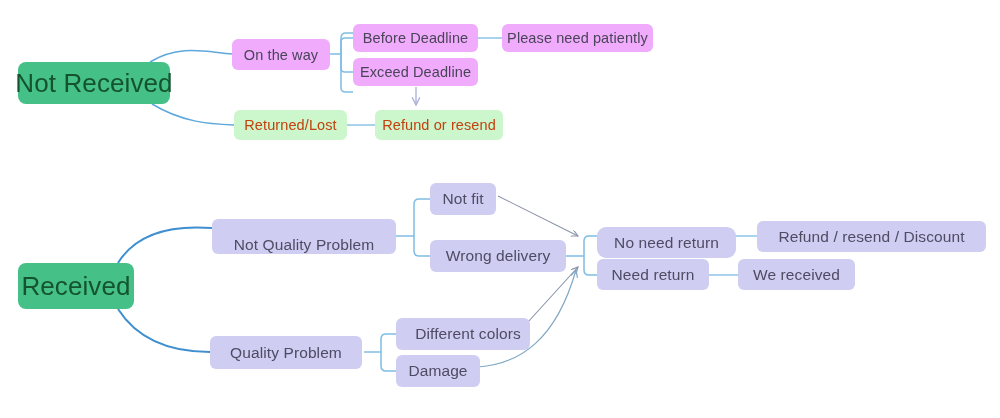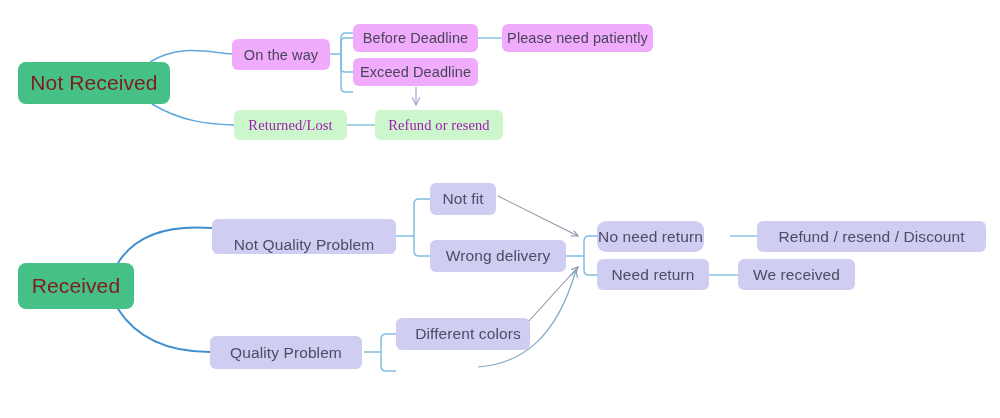--- a/index.html
+++ b/index.html
@@ -29,37 +29,36 @@
     display: flex;
     align-items: center;
     justify-content: center;
     border-radius: 6px;
     white-space: nowrap;
     letter-spacing: 0.1px;
   }
   
   .root {
     background: #45c086;
-    color: #7f1d1d;
+    color: #14532d;
     border-radius: 8px;
-    font-size: 21px;
+    font-size: 26px;
     font-weight: 400;
   }
   
   .lilac {
     background: #f0abfc;
     color: #4a4458;
     font-size: 14.5px;
   }
   
   .mint {
     background: #ccf6cc;
-    color: #a21caf;
+    color: #c2410c;
     font-size: 14.5px;
-    font-family: Liberation Serif, serif;
   }
   
   .peri {
     background: #cfcdf2;
     color: #4f4b63;
     font-size: 15.5px;
   }
   .node-label {
     pointer-events: none;
   }
@@ -170,22 +169,25 @@
   </div>
 
   <div class="node peri" style="left: 210px; top: 336px; width: 152px; height: 33px;">
     <span class="node-label">Quality Problem</span>
   </div>
 
   <div class="node peri" style="left: 396px; top: 318px; width: 134px; height: 32px; padding-left: 10px;">
     <span class="node-label">Different colors</span>
   </div>
 
-
-  <div class="node peri" style="left: 597px; top: 221px; width: 107px; height: 31px; border-radius: 9px;">
+  <div class="node peri" style="left: 396px; top: 355px; width: 84px; height: 32px;">
+    <span class="node-label">Damage</span>
+  </div>
+
+  <div class="node peri" style="left: 597px; top: 227px; width: 139px; height: 31px; border-radius: 9px;">
     <span class="node-label">No need return</span>
   </div>
 
   <div class="node peri" style="left: 597px; top: 259px; width: 112px; height: 31px; align-items: center;">
     <span class="node-label">Need return</span>
   </div>
 
   <div class="node peri" style="left: 757px; top: 221px; width: 229px; height: 31px;">
     <span class="node-label">Refund / resend / Discount</span>
   </div>

